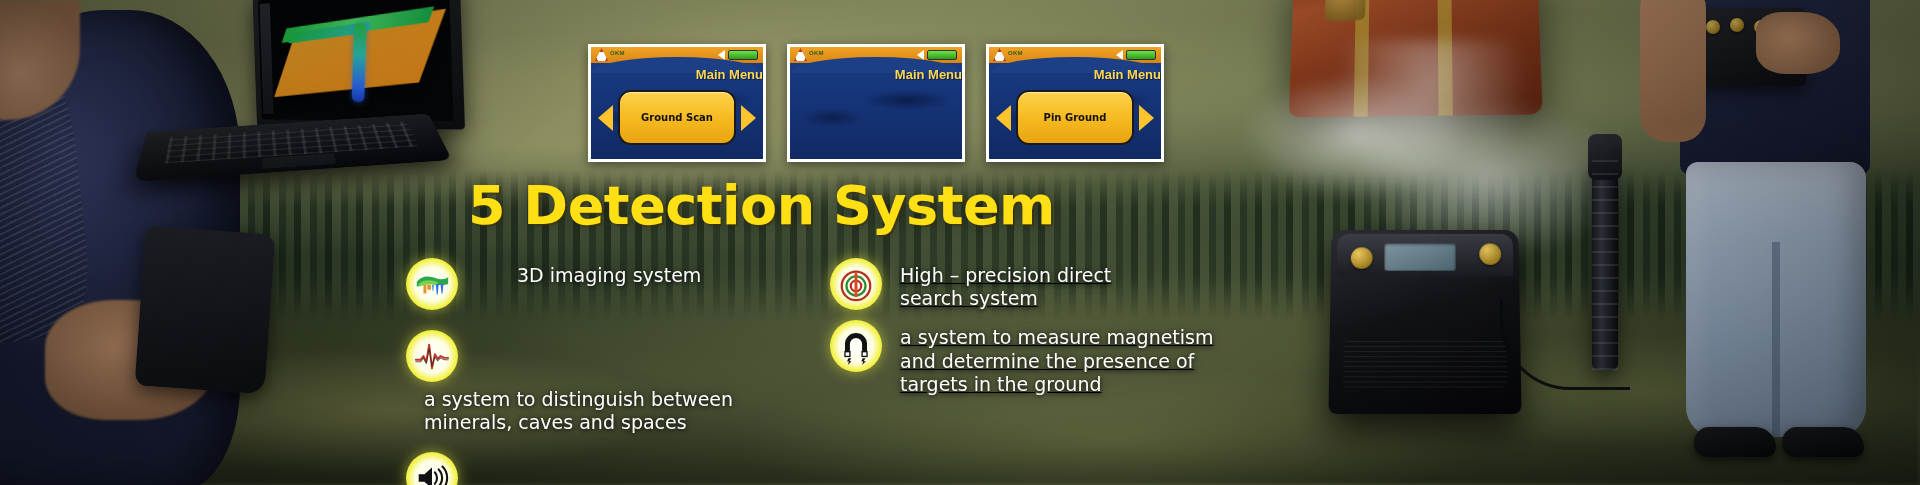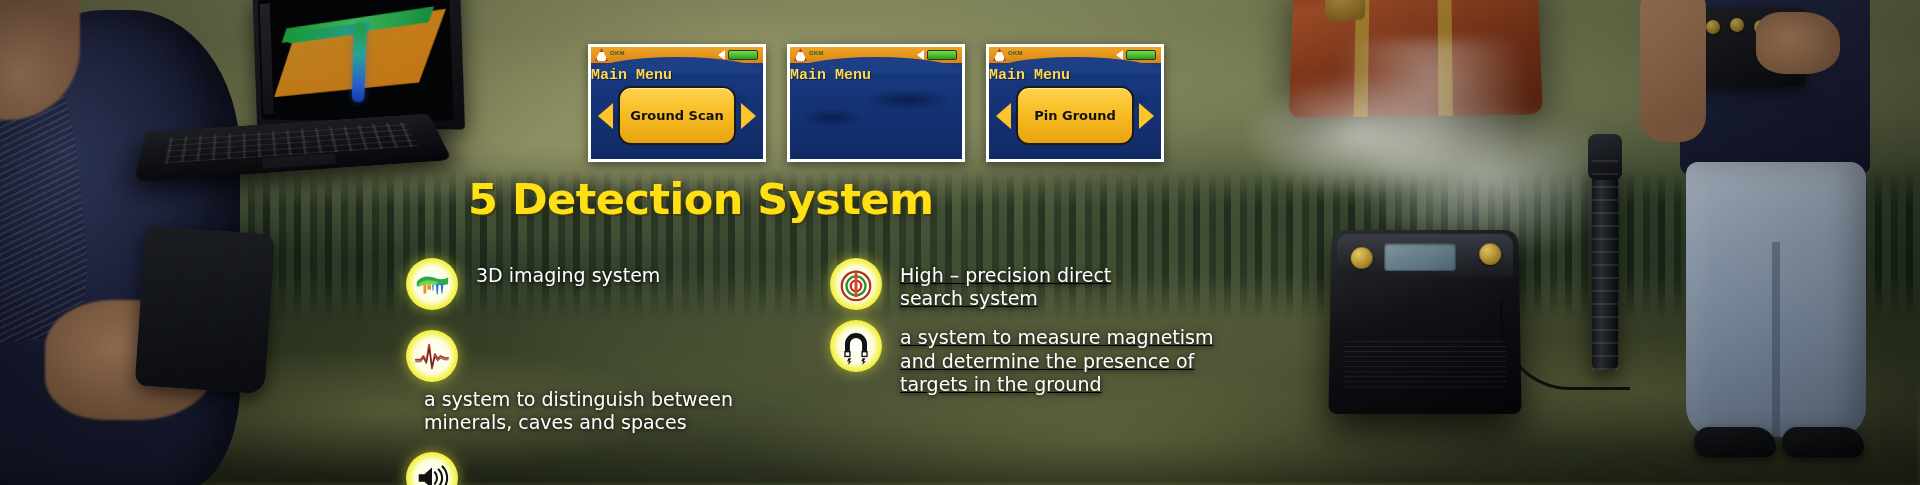--- a/index.html
+++ b/index.html
@@ -312,66 +312,66 @@
     border-top:5px solid transparent; border-bottom:5px solid transparent;
     border-right:7px solid #ffffff;
   }
   .ps-battery {
     position:absolute; right:5px; top:3px; width:30px; height:10px;
     border:1px solid #2f2f2f; border-radius:2px;
     background:linear-gradient(180deg,#6ee24a,#2f9c18);
   }
   .panel-title {
     position:absolute; left:0; right:0; top:20px;
-    text-align:left; font-size:15px; font-weight:bold;
+    text-align:right; font-size:13px; font-weight:bold;
     color:#ffd84d; text-shadow:1px 1px 0 #0b1f4d;
-    font-family:Liberation Mono, monospace;
+    font-family:Liberation Sans, sans-serif;
   }
   .panel-art {
     position:absolute; left:8px; top:40px; right:8px; height:44px;
     background:
       radial-gradient(ellipse 60px 14px at 70% 30%, rgba(9,24,62,.85) 0%, rgba(9,24,62,0) 72%),
       radial-gradient(ellipse 40px 12px at 22% 70%, rgba(9,24,62,.75) 0%, rgba(9,24,62,0) 75%);
     opacity:.9;
   }
   .panel-nav { position:absolute; left:0; right:0; bottom:14px; display:flex; align-items:center; justify-content:center; gap:5px; }
   .arrow-l, .arrow-r {
     width:0; height:0; flex:0 0 auto;
     border-top:13px solid transparent; border-bottom:13px solid transparent;
   }
   .arrow-l { border-right:15px solid #ffc32b; }
   .arrow-r { border-left:15px solid #ffc32b; }
   .panel-btn {
     background:linear-gradient(180deg,#ffd24a 0%, #f5b81f 55%, #e8a410 100%);
     border:2px solid #1a1a1a; border-radius:13px;
     padding:20px 0; width:118px; text-align:center;
-    font-size:13px; font-weight:bold; color:#111;
+    font-size:10px; font-weight:bold; color:#111;
     font-family:"DejaVu Sans", sans-serif;
     box-shadow:inset 0 1px 0 rgba(255,255,255,.55);
     white-space:nowrap;
   }
 
   
   .headline {
     position:absolute; left:468px; top:174px;
-    font-size:43px; font-weight:bold; letter-spacing:-.5px;
+    font-size:54px; font-weight:bold; letter-spacing:-.5px;
     color:#ffe014;
     font-family:"DejaVu Sans", sans-serif;
     text-shadow:
       2px 2px 0 rgba(60,48,0,.55),
       0 0 18px rgba(0,0,0,.45);
     white-space:nowrap;
   }
 
   
   .features-left  { position:absolute; left:406px; top:258px; width:400px; }
   .features-right { position:absolute; left:830px; top:258px; width:420px;text-decoration:underline; }
 
   .feature { display:flex; align-items:flex-start; margin-bottom:12px; }
-  .features-left .feature:nth-child(1) { margin-bottom:20px; }
+  .features-left .feature:nth-child(1) { margin-bottom:20px;gap:41px; }
   .features-left .feature:nth-child(2) { margin-bottom:18px;flex-direction:column; }
   .features-right .feature:nth-child(1){ margin-bottom:10px; }
 
   .fi-badge {
     flex:0 0 auto; width:52px; height:52px; border-radius:50%;
     background:radial-gradient(circle at 50% 50%, #ffffff 0%, #fdfde4 46%, #f3f24a 66%, #e9e62f 82%, rgba(233,230,47,0) 100%);
     position:relative;
     box-shadow:0 0 14px rgba(240,238,60,.55);
     display:flex; align-items:center; justify-content:center;
   }

